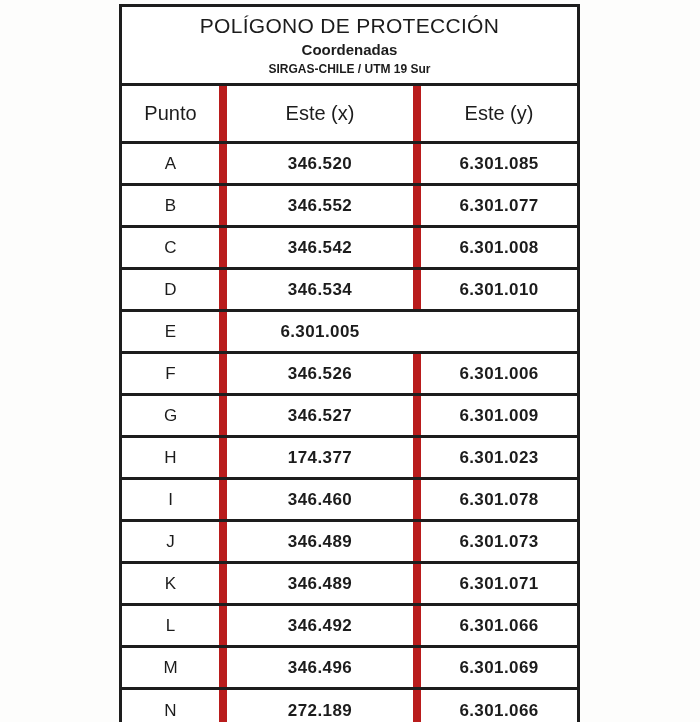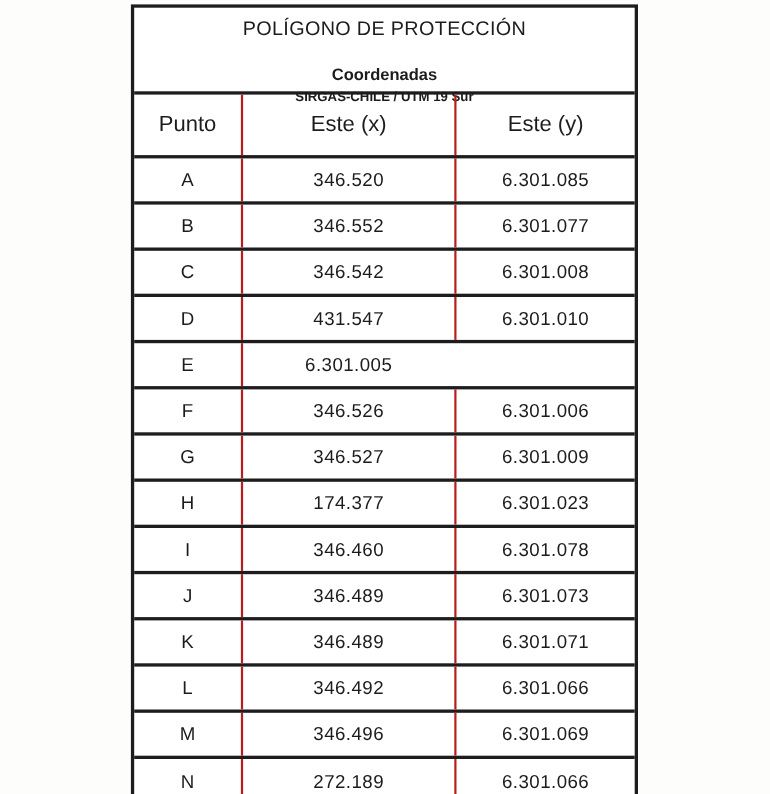--- a/index.html
+++ b/index.html
@@ -25,30 +25,29 @@
     background: #ffffff;
   }
   .title-block {
     box-sizing: border-box;
     height: 79px;
     border-bottom: 3px solid #1d1d1d;
     text-align: center;
     padding-top: 5px;
   }
   .title {
-    font-size: 18px;
+    font-size: 21px;
     font-weight: 400;
     letter-spacing: 0.3px;
     line-height: 28px;
   }
   .subtitle1 {
     font-size: 15px;
     font-weight: 700;
     line-height: 19px;
-    margin-top: 19px;
   }
   .subtitle2 {
     font-size: 12px;
     font-weight: 700;
     line-height: 20px;
   }
   .grid-row {
     display: grid;
     grid-template-columns: 97px 194px 1fr;
     box-sizing: border-box;
@@ -64,33 +63,33 @@
   .data-row:last-child {
     border-bottom: none;
   }
   .cell {
     display: flex;
     align-items: center;
     justify-content: center;
     box-sizing: border-box;
   }
   .cell + .cell {
-    border-left: 2px solid #b91c1c;
+    border-left: 8px solid #b91c1c;
   }
   .header-cell {
     font-size: 20px;
     font-weight: 400;
   }
   .punto-cell {
     font-size: 17px;
     font-weight: 400;
   }
   .num-cell {
     font-size: 17px;
-    font-weight: 400;
+    font-weight: 700;
     letter-spacing: 0.4px;
   }
 </style>
 </head>
 <body>
 
 <div class="coord-table">
 
   <div class="title-block">
     <div class="title">POLÍGONO DE PROTECCIÓN</div>
@@ -118,21 +117,21 @@
     </div>
 
     <div class="grid-row data-row">
       <div class="cell punto-cell">C</div>
       <div class="cell num-cell">346.542</div>
       <div class="cell num-cell">6.301.008</div>
     </div>
 
     <div class="grid-row data-row">
       <div class="cell punto-cell">D</div>
-      <div class="cell num-cell">431.547</div>
+      <div class="cell num-cell">346.534</div>
       <div class="cell num-cell">6.301.010</div>
     </div>
 
     <div class="grid-row data-row">
       <div class="cell punto-cell">E</div>
       <div class="cell num-cell">6.301.005</div>
     </div>
 
     <div class="grid-row data-row">
       <div class="cell punto-cell">F</div>

